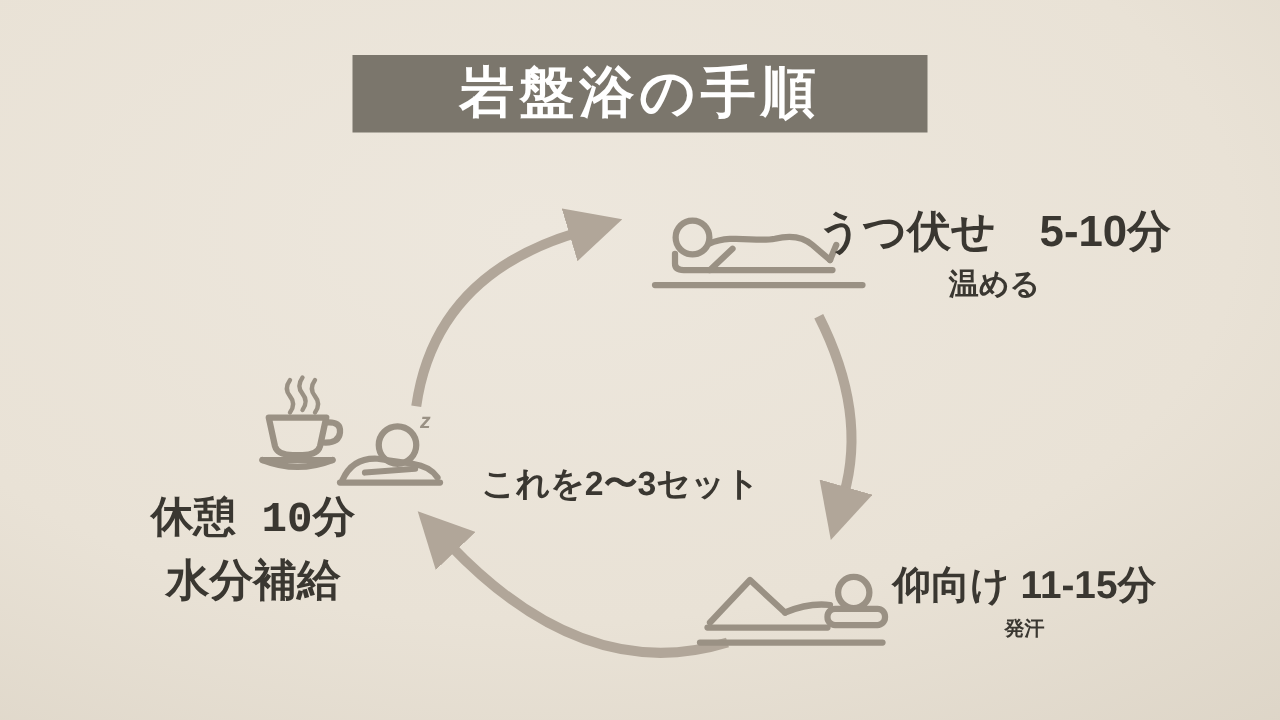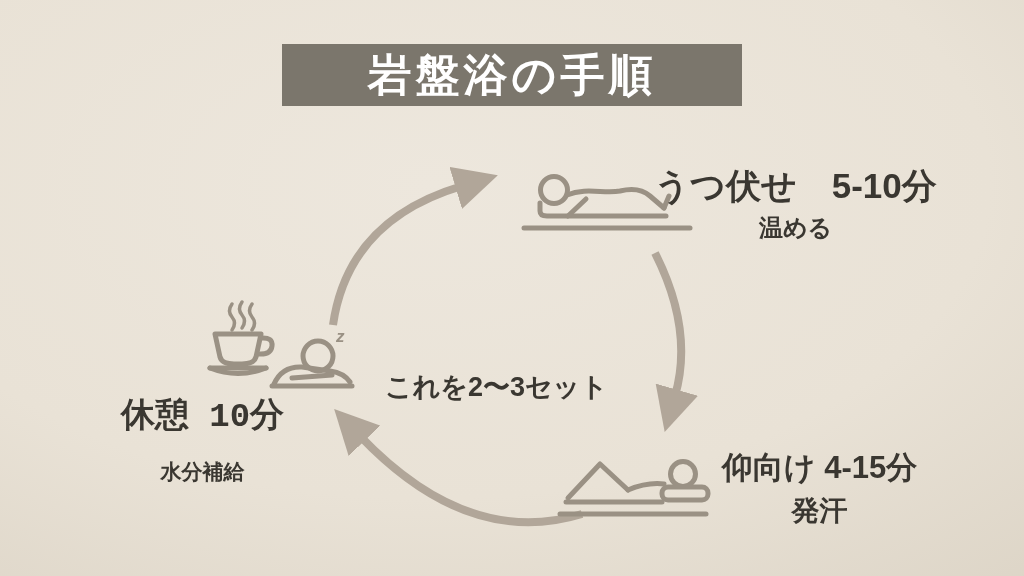--- a/index.html
+++ b/index.html
@@ -33,24 +33,24 @@
   .pict-thin{fill:none;stroke:#9a9184;stroke-width:3.5;stroke-linecap:round;stroke-linejoin:round;}
   
   .step-text{position:absolute;text-align:center;color:#3a3731;}
   .step-label{font-weight:bold;line-height:1.15;}
   .step-sub{font-weight:bold;line-height:1.2;}
   .t-prone{left:648px;top:166px;width:295px;}
   .t-prone .step-label{font-size:35px;}
   .t-prone .step-sub{font-size:24px;margin-top:8px;}
   .t-supine{left:672px;top:450px;width:295px;}
   .t-supine .step-label{font-size:31px;}
-  .t-supine .step-sub{font-size:28px;margin-top:8px;}
+  .t-supine .step-sub{font-size:16px;margin-top:8px;}
   .t-rest{left:105px;top:398px;width:195px;font-family:Liberation Mono, monospace;}
   .t-rest .step-label{font-size:34px;}
-  .t-rest .step-sub{font-size:21px;margin-top:24px;}
+  .t-rest .step-sub{font-size:35px;margin-top:9px;}
   .center-note{
     position:absolute;left:385px;top:329px;width:240px;
     color:#3a3731;font-size:27px;font-weight:bold;text-align:left;
     white-space:nowrap;
     margin-top:40px;
   }
   .zee{font:italic bold 17px "Liberation Sans","DejaVu Sans",sans-serif;fill:#9a9184;stroke:none;}
 </style>
 </head>
 <body>
@@ -115,21 +115,21 @@
       <path class="pict" d="M26 58 L66 55"></path>
     </svg>
   </div>
 
   <div class="step-text t-prone">
     <div class="step-label">うつ伏せ　5-10分</div>
     <div class="step-sub">温める</div>
   </div>
 
   <div class="step-text t-supine">
-    <div class="step-label">仰向け 4-15分</div>
+    <div class="step-label">仰向け 11-15分</div>
     <div class="step-sub">発汗</div>
   </div>
 
   <div class="step-text t-rest">
     <div class="step-label">休憩 10分</div>
     <div class="step-sub">水分補給</div>
   </div>
 
   <div class="center-note">これを2〜3セット</div>
 

